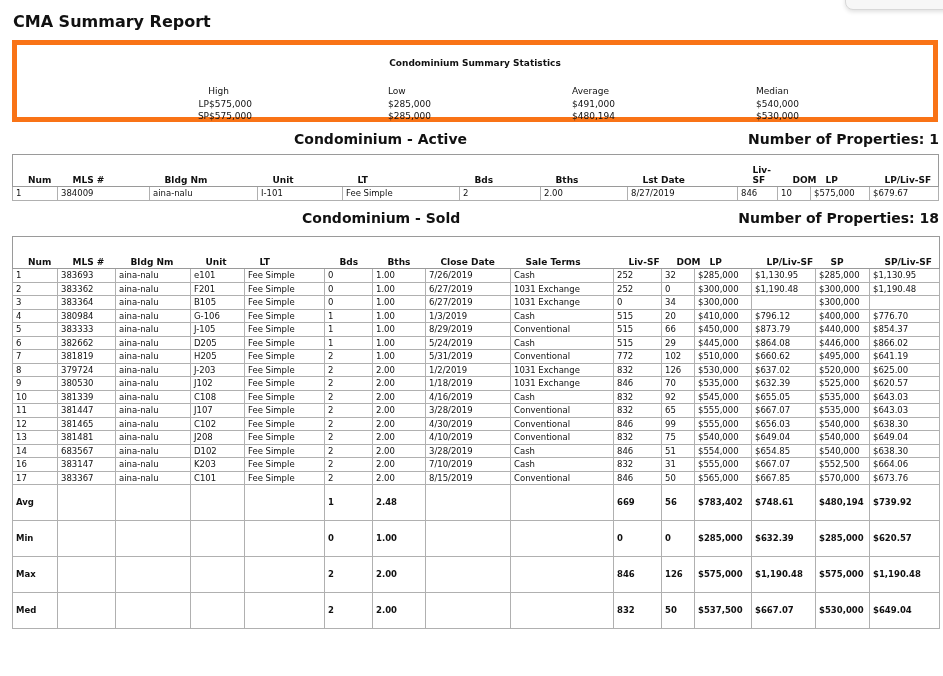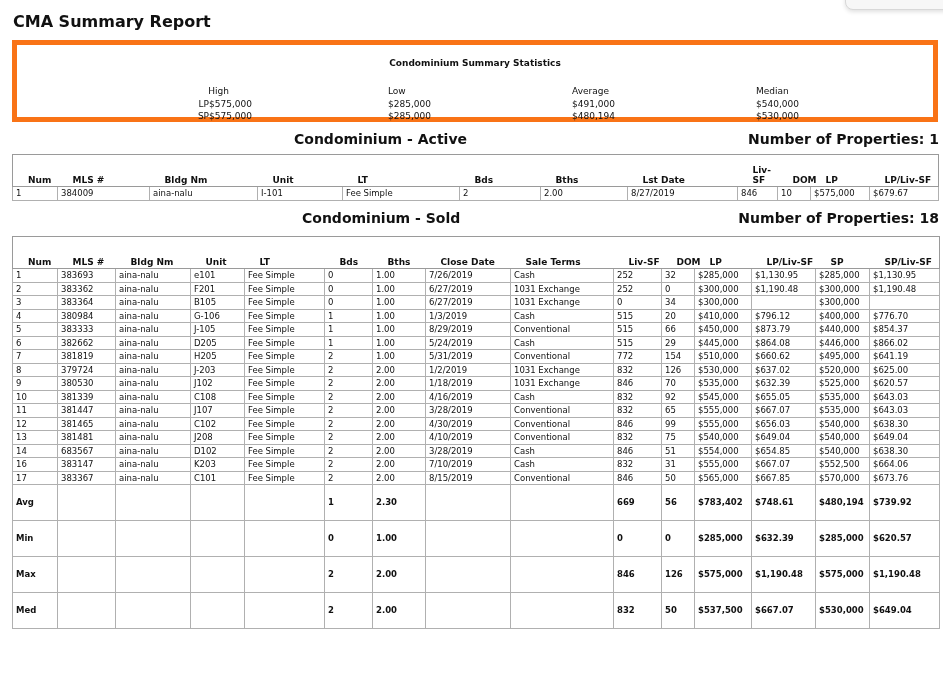--- a/index.html
+++ b/index.html
@@ -255,21 +255,21 @@
         <td>7</td>
         <td>381819</td>
         <td>aina-nalu</td>
         <td>H205</td>
         <td>Fee Simple</td>
         <td>2</td>
         <td>1.00</td>
         <td>5/31/2019</td>
         <td>Conventional</td>
         <td>772</td>
-        <td>154</td>
+        <td>102</td>
         <td>$510,000</td>
         <td>$660.62</td>
         <td>$495,000</td>
         <td>$641.19</td>
       </tr>
       <tr>
         <td>8</td>
         <td>379724</td>
         <td>aina-nalu</td>
         <td>J-203</td>
@@ -421,21 +421,21 @@
         <td>$570,000</td>
         <td>$673.76</td>
       </tr>
       <tr class="stat">
         <td>Avg</td>
         <td></td>
         <td></td>
         <td></td>
         <td></td>
         <td>1</td>
-        <td>2.30</td>
+        <td>2.48</td>
         <td></td>
         <td></td>
         <td>669</td>
         <td>56</td>
         <td>$783,402</td>
         <td>$748.61</td>
         <td>$480,194</td>
         <td>$739.92</td>
       </tr>
       <tr class="stat">

